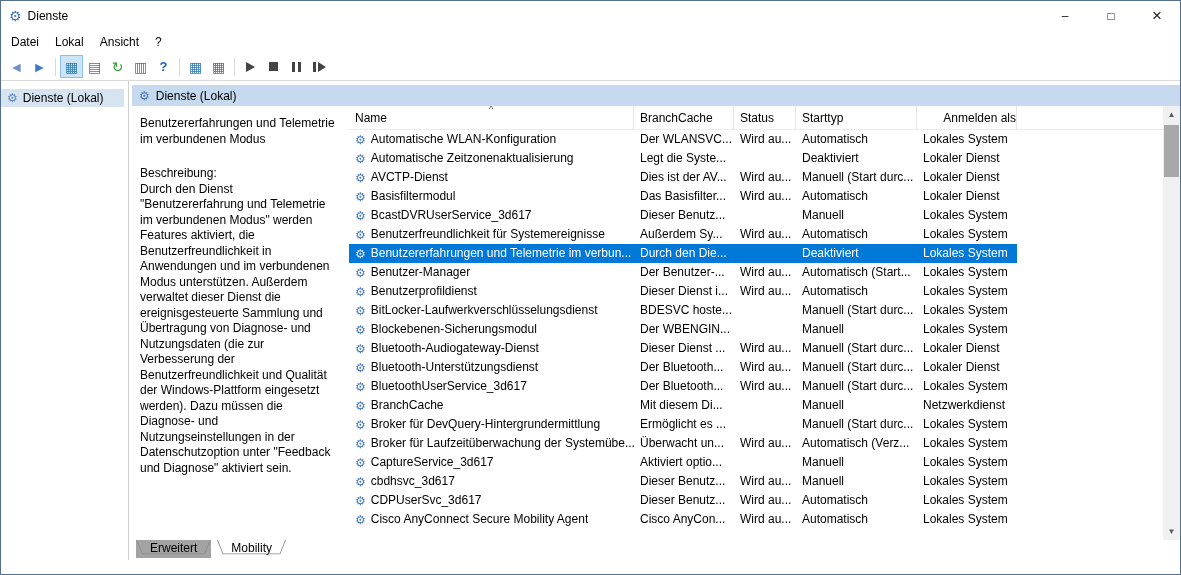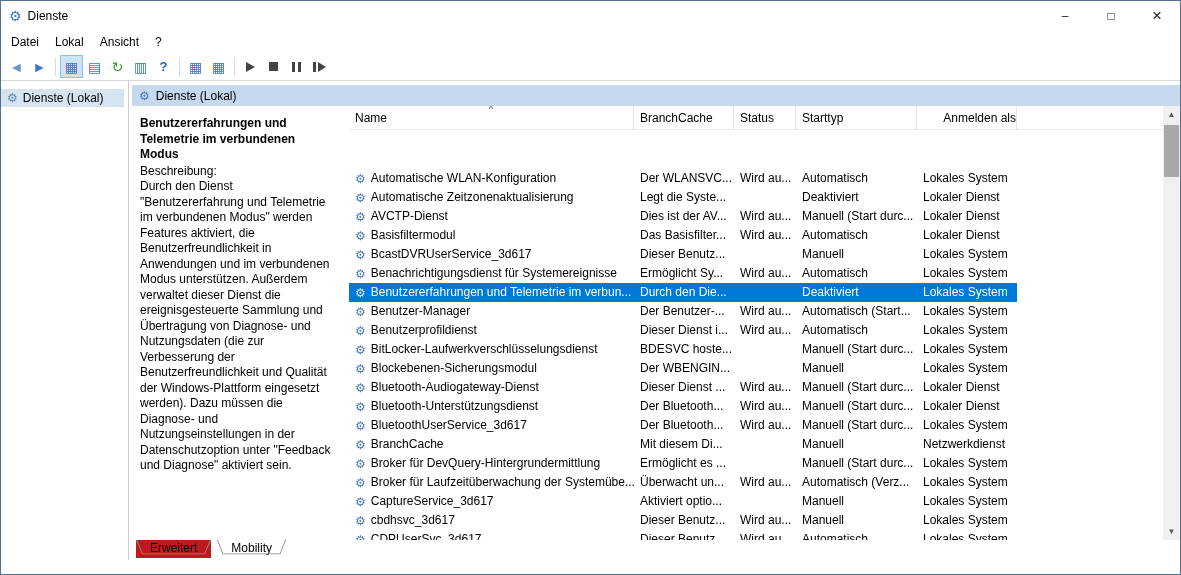--- a/index.html
+++ b/index.html
@@ -39,23 +39,23 @@
   .tree-item { display:flex; align-items:center; gap:5px; padding:2px 4px 2px 6px; margin-right:4px; }
   .tree-item.selected { background:#d6e4f2; }
   .tree-icon { color:#5b87b5; font-size:12px; line-height:1; }
 
   .right-panel { flex:1; display:flex; flex-direction:column; min-width:0; padding-left:3px; }
   .view-header { height:21px; flex:none; margin-top:4px; background:#c6d9ee; display:flex; align-items:center; gap:6px; padding-left:7px; }
   .hdr-icon { color:#4a7ab5; font-size:12px; line-height:1; }
 
   .content-row { flex:1; display:flex; min-height:0; background:#fff; }
   .desc-pane { width:215px; flex:none; padding:10px 10px 0 8px; overflow:hidden; line-height:15.5px; }
-  .desc-title { font-weight:bold; margin-bottom:1px; }
-
-  .table-area { flex:1; display:flex; flex-direction:column; overflow:hidden; padding-left:2px; min-width:0;gap:39px; }
+  .desc-title { font-weight:normal; margin-bottom:19px; }
+
+  .table-area { flex:1; display:flex; flex-direction:column; overflow:hidden; padding-left:2px; min-width:0; }
   .table-header { display:flex; height:24px; flex:none; border-bottom:1px solid #ececec; }
   .th { position:relative; display:flex; align-items:center; padding-left:6px; border-right:1px solid #e5e5e5; white-space:nowrap; overflow:hidden; }
   .sort-caret { position:absolute; top:-2px; left:50%; transform:translateX(-50%); font-size:9px; color:#555; }
   .col0 { width:285px; } .col1 { width:100px; } .col2 { width:62px; } .col3 { width:121px; } .col4 { width:100px;justify-content:flex-end; }
   .table-body { flex:1; overflow:hidden; }
   .tr { display:flex; height:19px; align-items:center; width:668px; }
   .tr.selected { background:#0078d7; color:#fff; }
   .td { padding-left:6px; white-space:nowrap; overflow:hidden; height:19px; line-height:19px; }
   .td.col0 { display:flex; align-items:center; gap:5px; }
   .td.col0 span.nm { overflow:hidden; white-space:nowrap; }
@@ -65,21 +65,21 @@
   .scrollbar { width:17px; flex:none; background:#f0f0f0; display:flex; flex-direction:column; }
   .sb-btn { height:17px; flex:none; display:flex; align-items:center; justify-content:center; font-size:8px; color:#5a5a5a; }
   .sb-track { flex:1; position:relative; }
   .sb-thumb { position:absolute; top:2px; left:1px; width:15px; height:52px; background:#a8a8a8; }
 
   .tab-bar { height:20px; flex:none; display:flex; align-items:flex-start; padding-left:4px; }
   .tab { position:relative; padding:1px 14px 3px; margin-right:6px; }
   .tab::before { content:""; position:absolute; left:0; right:0; top:0; bottom:1px;
                  border:1px solid #8e8e8e; border-top:none;
                  transform:perspective(6px) rotateX(-4deg); transform-origin:top; }
-  .tab.active { background:#b91c1c; }
+  .tab.active { background:#a3a3a3; }
   .bottom-strip { height:14px; flex:none; background:#fff; }
 </style>
 </head>
 <body>
 
 <div class="window">
 
   <div class="titlebar">
     <span class="app-icon">⚙</span>
     <span class="win-title">Dienste</span>
@@ -232,23 +232,23 @@
                   <span class="nm">BcastDVRUserService_3d617</span>
                 </div>
                 <div class="td col1">Dieser Benutz...</div>
                 <div class="td col2"></div>
                 <div class="td col3">Manuell</div>
                 <div class="td col4">Lokales System</div>
               </div>
               <div class="tr">
                 <div class="td col0">
                   <span class="svc-icon">⚙</span>
-                  <span class="nm">Benachrichtigungsdienst für Systemereignisse</span>
-                </div>
-                <div class="td col1">Ermöglicht Sy...</div>
+                  <span class="nm">Benutzerfreundlichkeit für Systemereignisse</span>
+                </div>
+                <div class="td col1">Außerdem Sy...</div>
                 <div class="td col2">Wird au...</div>
                 <div class="td col3">Automatisch</div>
                 <div class="td col4">Lokales System</div>
               </div>
               <div class="tr selected">
                 <div class="td col0">
                   <span class="svc-icon">⚙</span>
                   <span class="nm">Benutzererfahrungen und Telemetrie im verbun...</span>
                 </div>
                 <div class="td col1">Durch den Die...</div>

